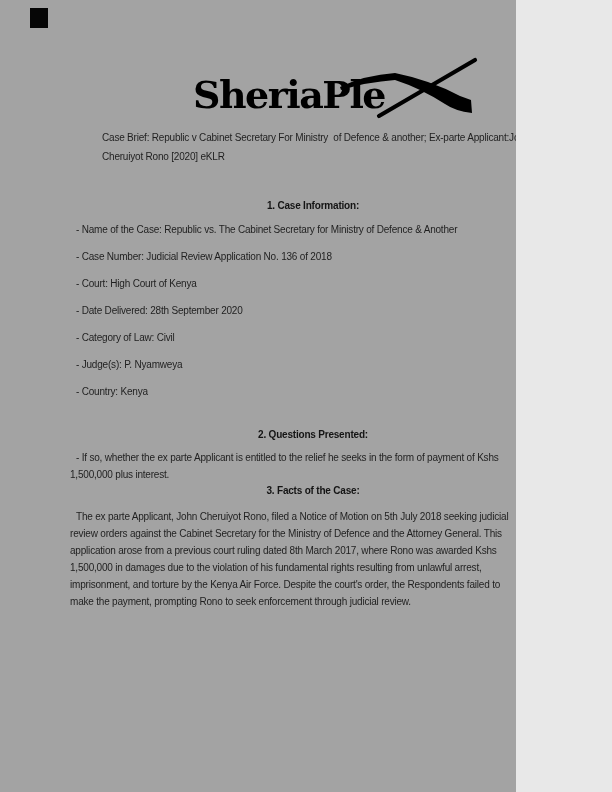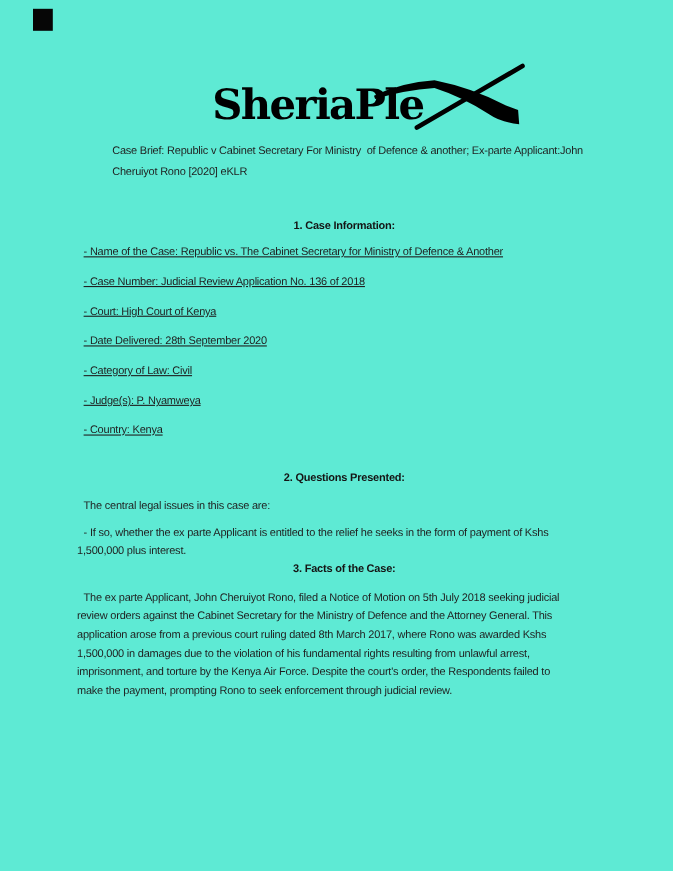--- a/index.html
+++ b/index.html
@@ -1,19 +1,19 @@
 <!DOCTYPE html>
 <html><head>
 <meta charset="utf-8">
 <style>
   html,body{margin:0;padding:0;background:#e8e8e8;}
   .page{
     position:relative;
-    width:612px;height:792px;
-    background:#5eead4;
+    width:516px;height:792px;
+    background:#a3a3a3;
     overflow:hidden;
     font-family:"Liberation Sans",sans-serif;
     color:#1f1f1f;
   }
   .corner-mark{
     position:absolute;left:30px;top:8px;
     width:18px;height:20px;background:#060606;
   }
   .logo{
     position:absolute;top:58px;left:193px;
@@ -49,21 +49,20 @@
     text-align:center;
   }
   .sec-1{margin-top:32px;}
   .sec-2{margin-top:28px;}
   .sec-3{}
   .items{margin-top:9px;}
   .item{
     line-height:15px;
     margin-top:12px;
     margin-left:6px;
-    text-decoration:underline;
   }
   .item:first-child{margin-top:0;}
   .para{
     line-height:17px;
     text-indent:6px;
     margin-top:10px;
   }
   .para.tight{margin-top:7px;}
 </style>
 </head>
@@ -94,21 +93,20 @@
         <div class="item">- Court: High Court of Kenya</div>
         <div class="item">- Date Delivered: 28th September 2020</div>
         <div class="item">- Category of Law: Civil</div>
         <div class="item">- Judge(s): P. Nyamweya</div>
         <div class="item">- Country: Kenya</div>
       </div>
     </div>
 
     <div class="section sec-2">
       <div class="heading">2. Questions Presented:</div>
-      <div class="para lines">The central legal issues in this case are:</div>
       <div class="para lines tight">- If so, whether the ex parte Applicant is entitled to the relief he seeks in the form of payment of Kshs
 1,500,000 plus interest.</div>
     </div>
 
     <div class="section sec-3">
       <div class="heading">3. Facts of the Case:</div>
       <div class="para lines">The ex parte Applicant, John Cheruiyot Rono, filed a Notice of Motion on 5th July 2018 seeking judicial
 review orders against the Cabinet Secretary for the Ministry of Defence and the Attorney General. This
 application arose from a previous court ruling dated 8th March 2017, where Rono was awarded Kshs
 1,500,000 in damages due to the violation of his fundamental rights resulting from unlawful arrest,

